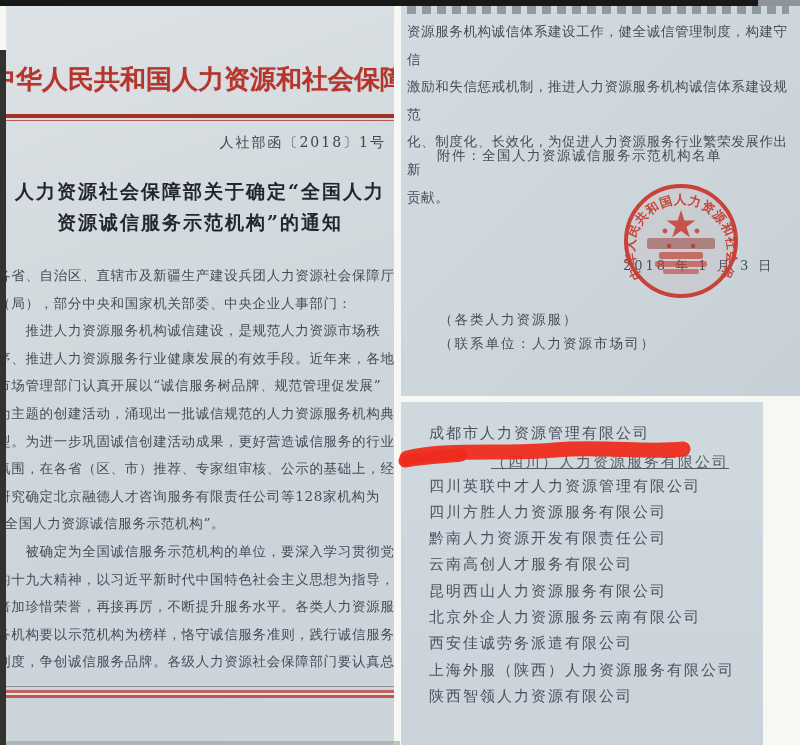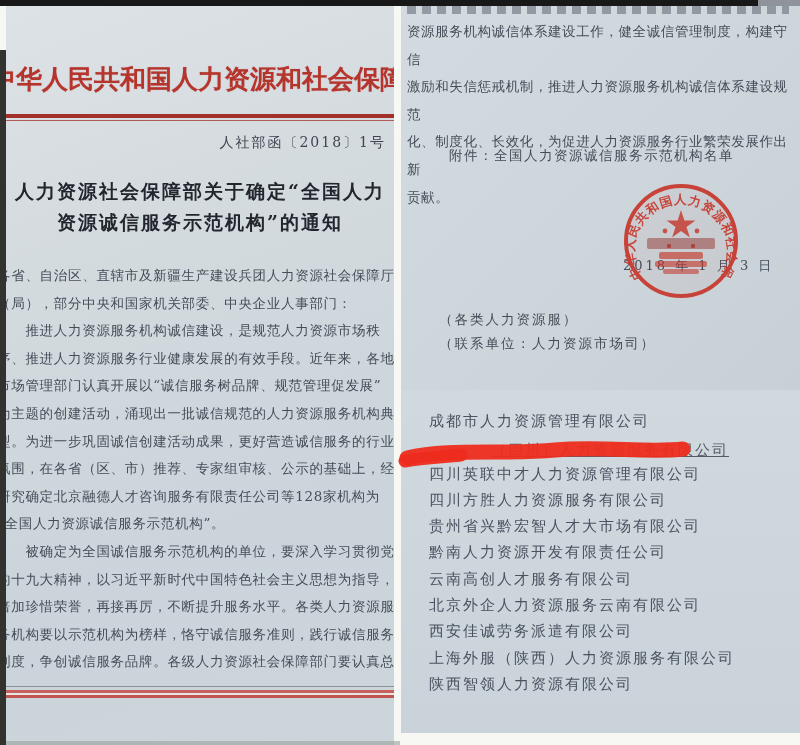--- a/index.html
+++ b/index.html
@@ -18,21 +18,21 @@
   .page{position:absolute;overflow:hidden;}
   .page-left{
     left:6px;top:6px;width:388px;height:739px;
     background:linear-gradient(160deg,#dde2e6 0%,#d4dbdf 30%,#cad4da 70%,#ccd5da 100%);
   }
   .page-rt{
     left:401px;top:6px;width:399px;height:390px;
     background:linear-gradient(135deg,#d3dbe0 0%,#cbd5da 60%,#c6d0d6 100%);
   }
   .page-rb{
-    left:401px;top:390px;width:399px;height:343px;
+    left:401px;top:402px;width:362px;height:343px;
     background:linear-gradient(180deg,#d0d9de 0%,#c9d3d9 100%);
   }
 
   
   .ministry-header{
     position:absolute;left:-16px;top:56px;width:430px;
     font-size:26px;font-weight:bold;color:#b5352d;letter-spacing:0px;
     white-space:nowrap;text-shadow:0 0 1px rgba(181,53,45,.45);
   }
   .red-rule{position:absolute;left:0;top:108px;width:388px;}
@@ -65,21 +65,21 @@
     background:repeating-linear-gradient(90deg,#5f6673 0 9px,rgba(0,0,0,0) 9px 15px);
     opacity:.55;filter:blur(.7px);
   }
   .rt-body{
     position:absolute;left:6px;top:12px;width:390px;
     font-size:13.5px;color:#464c58;letter-spacing:0.6px;
     line-height:27.6px;white-space:pre-line;
   }
   .attachment-line{
     position:absolute;left:36px;top:141px;
-    font-size:13.5px;color:#464c58;letter-spacing:1.5px;white-space:nowrap;margin-left:12px;
+    font-size:13.5px;color:#464c58;letter-spacing:1.5px;white-space:nowrap;
   }
   .seal{position:absolute;left:210px;top:168px;width:140px;height:140px;z-index:3;opacity:.93;}
   .seal-date{
     position:absolute;left:222px;top:251px;width:160px;z-index:2;
     font-size:13px;color:#454d5c;letter-spacing:3px;white-space:nowrap;
   }
   .note{position:absolute;left:38px;font-size:13.5px;color:#464c58;letter-spacing:2px;white-space:nowrap;}
   .note-public{top:305px;}
   .note-contact{top:329px;}
 
@@ -165,23 +165,23 @@
     <div class="note note-public">（各类人力资源服）</div>
     <div class="note note-contact">（联系单位：人力资源市场司）</div>
   </div>
 
   <div class="page page-rb">
     <div class="company-list">
       <div class="list-item">成都市人力资源管理有限公司</div>
       <div class="list-item redacted">（四川）人力资源服务有限公司</div>
       <div class="list-item">四川英联中才人力资源管理有限公司</div>
       <div class="list-item">四川方胜人力资源服务有限公司</div>
-      <div class="list-item">贵州省兴黔宏智人才大市场有限公司</div>
       <div class="list-item">黔南人力资源开发有限责任公司</div>
       <div class="list-item">云南高创人才服务有限公司</div>
+      <div class="list-item">昆明西山人力资源服务有限公司</div>
       <div class="list-item">北京外企人力资源服务云南有限公司</div>
       <div class="list-item">西安佳诚劳务派遣有限公司</div>
       <div class="list-item">上海外服（陕西）人力资源服务有限公司</div>
       <div class="list-item">陕西智领人力资源有限公司</div>
     </div>
   </div>
 
   <svg class="marker-stroke" viewBox="0 0 302 36">
     <path d="M 12,21 C 55,11 110,18 160,13 C 205,9 255,16 288,12" fill="none" stroke="#ee2c1e" stroke-width="15" stroke-linecap="round" opacity="0.95"></path>
     <path d="M 10,24 C 30,21 48,20 66,18" fill="none" stroke="#ee2c1e" stroke-width="13" stroke-linecap="round" opacity="0.95"></path>

